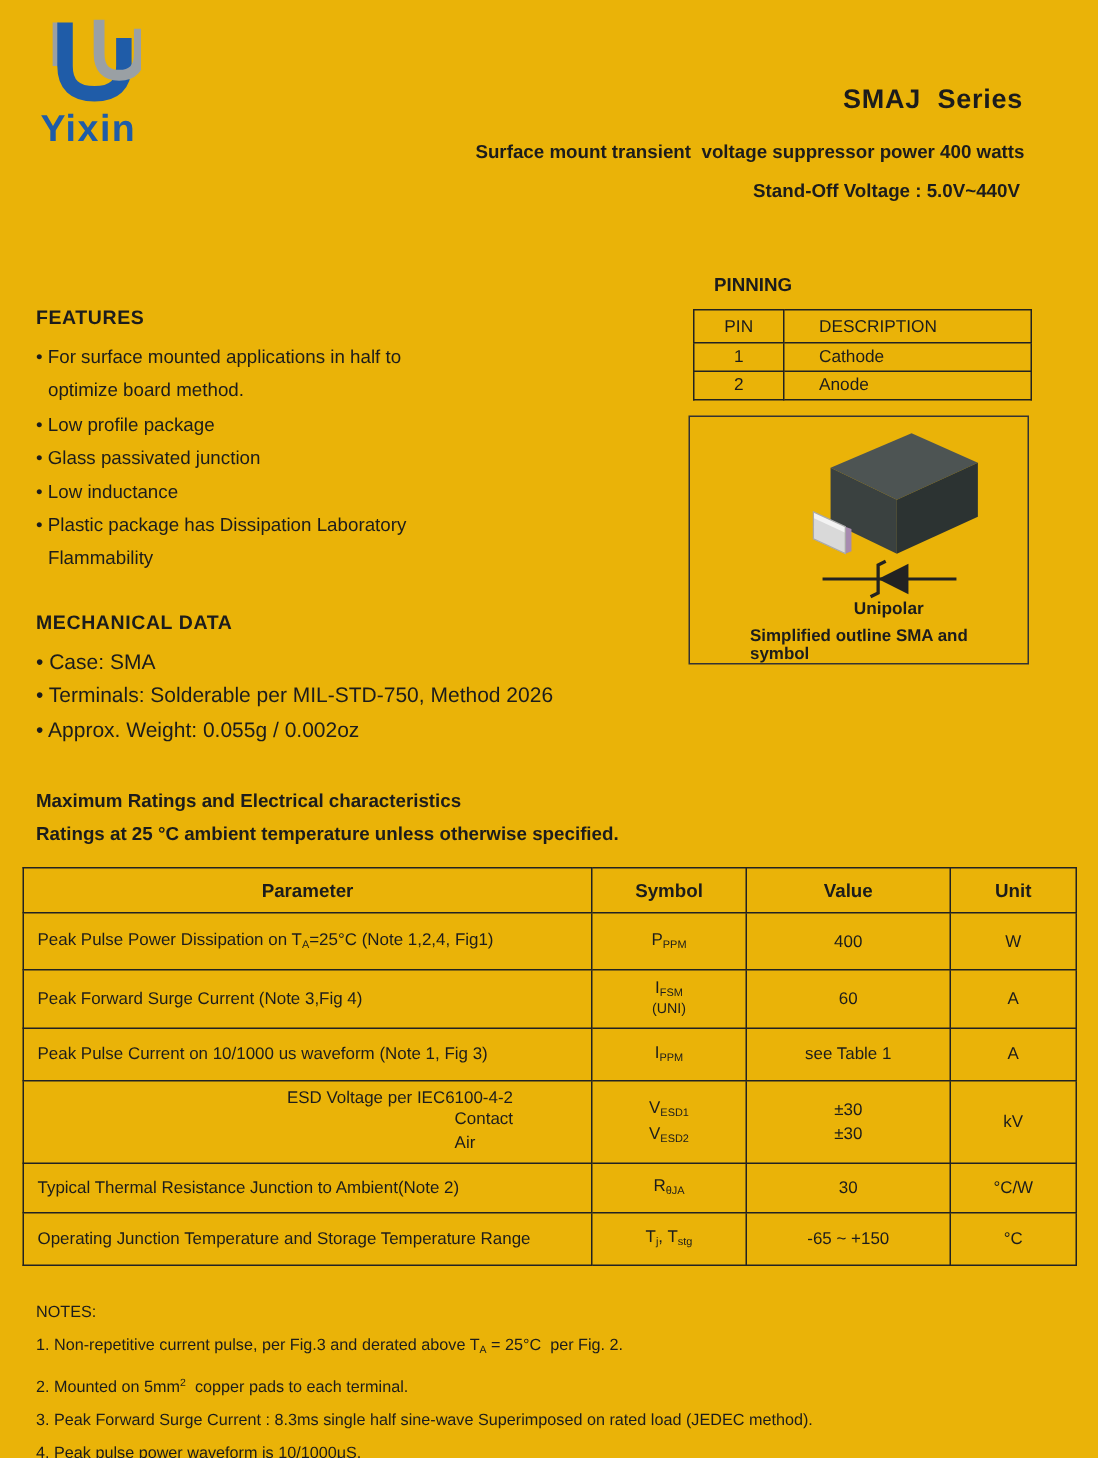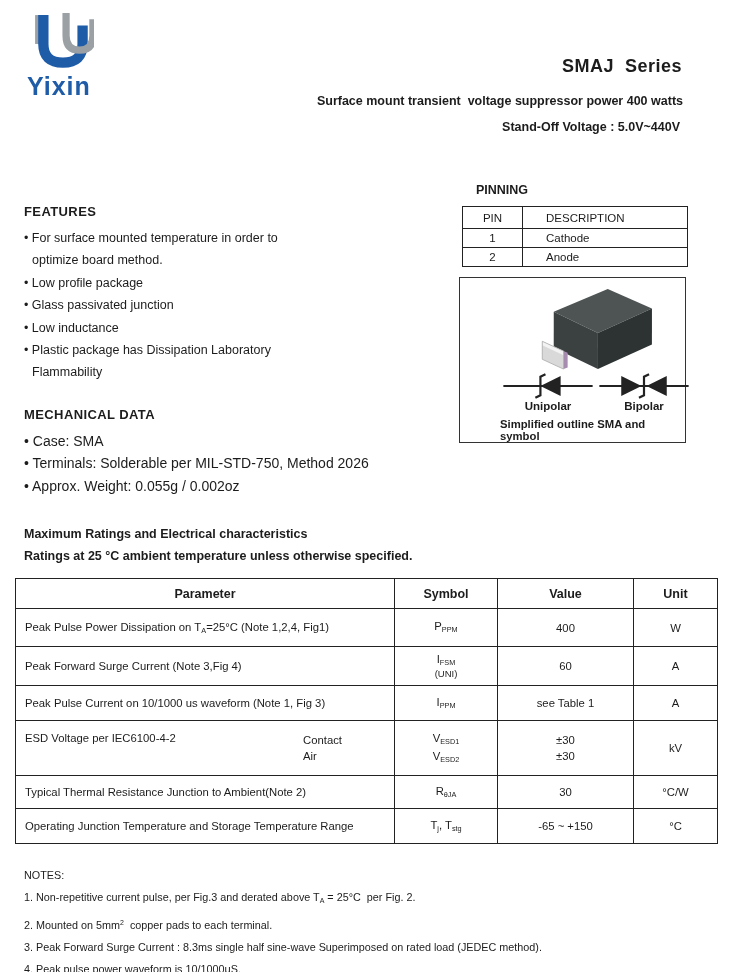--- a/index.html
+++ b/index.html
@@ -1,19 +1,19 @@
 <!DOCTYPE html>
 <html><head>
 <meta charset="utf-8">
 <style>
   * { margin:0; padding:0; box-sizing:border-box; }
   html,body { background:#e8e8e8; }
   body { font-family:"Liberation Sans","DejaVu Sans",sans-serif; color:#1c1c1c; }
   .page {
-    position:relative; width:732px; height:972px; background:#ffffff;
+    position:relative; width:732px; height:972px; background:#eab308;
     margin:0 auto; overflow:hidden;
   }
   
   .logo-mark { position:absolute; left:34px; top:13px; width:60px; height:64px; }
   .logo-text { position:absolute; left:27px; top:72px; font-size:25px; font-weight:bold;
                color:#1f5ca8; letter-spacing:1px; }
   
   .doc-title { position:absolute; top:56px; right:50px; font-size:18px; font-weight:bold;
                white-space:pre; letter-spacing:0.5px;margin-left:22px; }
   .doc-subtitle { position:absolute; top:94px; right:49px; font-size:12.5px; font-weight:bold;
@@ -53,21 +53,21 @@
                    border-collapse:collapse; table-layout:fixed; }
   .ratings-table td { border:1.5px solid #222; font-size:11.3px; }
   .ratings-table tr.hd td { height:30px; font-size:12.5px; font-weight:bold; text-align:center; }
   .ratings-table td.p { padding-left:9px; }
   .ratings-table td.c { text-align:center; }
   .r1 td{height:38px;} .r2 td{height:39px;} .r3 td{height:35px;}
   .r4 td{height:55px;} .r5 td{height:33px;} .r6 td{height:35px;}
   .sym { font-size:11.5px; line-height:1.2;margin-left:28px; }
   .sym sub, .p sub { font-size:7.3px; vertical-align:-2px; letter-spacing:0; }
   .sym .uni { font-size:9.5px; display:block; }
-  .esd-param { display:flex; justify-content:space-between; align-items:flex-start; padding-right:52px; }
+  .esd-param { display:flex; justify-content:space-between; align-items:flex-end; padding-right:52px;flex-direction:column; }
   .esd-sub { line-height:1.45; }
   .stack { line-height:1.45; }
   
   .notes { position:absolute; left:24px; top:864px; font-size:10.8px; line-height:22px; }
   .notes p { white-space:pre; }
   .notes sub { font-size:7px; vertical-align:-2px; }
   .notes sup { font-size:7px; vertical-align:4px; }
 </style>
 </head>
 <body>
@@ -80,21 +80,21 @@
     <path d="M31,0 v22 q0,14 13,14 q13,0 13,-14 v-16" stroke="#9aa0a4" stroke-width="7" fill="none"></path>
   </svg>
   <div class="logo-text">Yixin</div>
 
   <div class="doc-title">SMAJ  Series</div>
   <div class="doc-subtitle">Surface mount transient  voltage suppressor power 400 watts</div>
   <div class="doc-standoff">Stand-Off Voltage : 5.0V~440V</div>
 
   <div class="sec-heading features-heading">FEATURES</div>
   <div class="features-list">
-    <div class="bullet">For surface mounted temperature in order to</div>
+    <div class="bullet">For surface mounted applications in half to</div>
     <div class="cont">optimize board method.</div>
     <div class="bullet">Low profile package</div>
     <div class="bullet">Glass passivated junction</div>
     <div class="bullet">Low inductance</div>
     <div class="bullet">Plastic package has Dissipation Laboratory</div>
     <div class="cont">Flammability</div>
   </div>
 
   <div class="sec-heading mech-heading">MECHANICAL DATA</div>
   <div class="mech-list">
@@ -133,29 +133,20 @@
     </svg>
     <div class="sym-row">
       <div class="sym-item">
         <svg width="96" height="32" viewBox="0 0 110 38">
           <line x1="2" y1="19" x2="108" y2="19" stroke="#222" stroke-width="2.4"></line>
           <polygon points="70,7 70,31 46,19" fill="#222"></polygon>
           <path d="M52,5 L46,8 L46,30 L40,33" stroke="#222" stroke-width="2.6" fill="none"></path>
         </svg>
         <div class="sym-label">Unipolar</div>
       </div>
-      <div class="sym-item">
-        <svg width="96" height="32" viewBox="0 0 110 38">
-          <line x1="2" y1="19" x2="108" y2="19" stroke="#222" stroke-width="2.4"></line>
-          <polygon points="28,7 28,31 52,19" fill="#222"></polygon>
-          <polygon points="82,7 82,31 58,19" fill="#222"></polygon>
-          <path d="M61,5 L55,8 L55,30 L49,33" stroke="#222" stroke-width="2.6" fill="none"></path>
-        </svg>
-        <div class="sym-label">Bipolar</div>
-      </div>
     </div>
     <div class="pkg-caption">Simplified outline SMA and symbol</div>
   </div>
 
   <div class="ratings-heading">
     <div>Maximum Ratings and Electrical characteristics</div>
     <div>Ratings at 25 °C ambient temperature unless otherwise specified.</div>
   </div>
 
   <table class="ratings-table">

